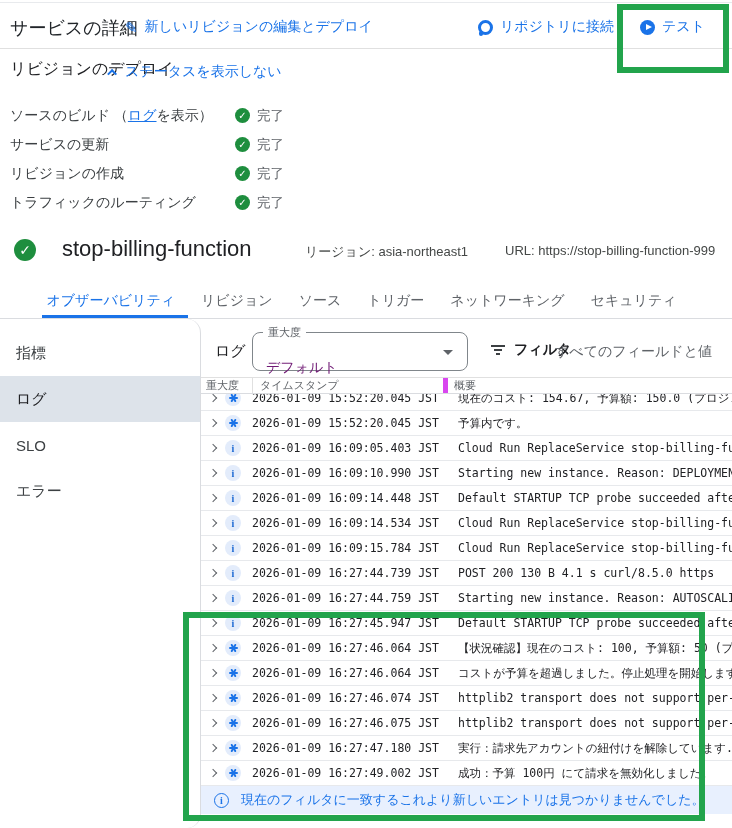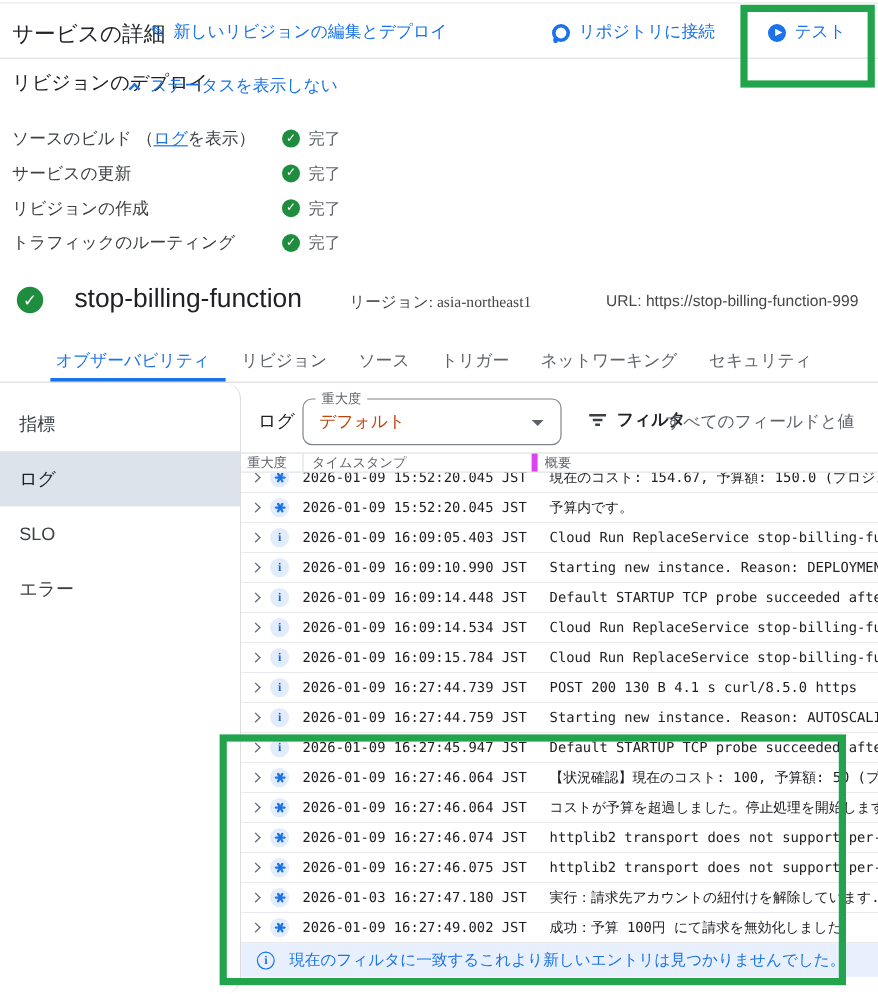--- a/index.html
+++ b/index.html
@@ -9,21 +9,21 @@
     font-family:"Liberation Sans","DejaVu Sans",sans-serif; color:#202124;
   }
   
   .page-header {
     position:absolute; top:2px; left:0; width:732px; height:47px;
     border-top:1px solid #e8eaed; border-bottom:1px solid #e0e0e0; background:#fff;
   }
   .page-title { position:absolute; left:10px; top:13px; font-size:18px; color:#212529; }
   .hdr-action { position:absolute; top:15px; display:flex; align-items:center; gap:7px;
     color:#1a73e8; font-size:14px; font-weight:500; white-space:nowrap; cursor:pointer; }
-  .act-edit { left:125px; } .act-repo { left:460px; } .act-test { left:640px; }
+  .act-edit { left:125px; } .act-repo { left:478px; } .act-test { left:640px; }
   .pencil { font-size:15px; line-height:1; color:#1a73e8; }
   .gh-ring { position:relative; width:15px; height:15px; border:3.5px solid #1a73e8; border-radius:50%; }
   .gh-ring::after { content:""; position:absolute; left:-2px; bottom:-4px; width:4px; height:5px; background:#1a73e8; border-radius:2px; }
   .play-circle { width:15px; height:15px; border-radius:50%; background:#1a73e8; display:flex; align-items:center; justify-content:center; }
   .play-circle i { display:block; width:0; height:0; border-left:6px solid #fff; border-top:3.5px solid transparent; border-bottom:3.5px solid transparent; margin-left:2px; }
   
   .green-box { position:absolute; border:6px solid #22a44c; z-index:60; pointer-events:none; }
   .gb-test { left:617px; top:4px; width:112px; height:69px; }
   .gb-logs { left:183px; top:612px; width:522px; height:209px; }
   
@@ -36,40 +36,40 @@
   .step-label { width:225px; font-size:14px; font-weight:500; color:#3c4043; }
   .step-label a { color:#1a73e8; text-decoration:underline; font-weight:500; cursor:pointer; }
   .step-status { display:flex; align-items:center; gap:7px; color:#5f6368; font-size:13.5px; }
   .check-sm { width:15px; height:15px; border-radius:50%; background:#1e8e3e; color:#fff; font-size:10px; font-weight:bold;
     display:flex; align-items:center; justify-content:center; }
   
   .svc { position:absolute; left:0; top:228px; width:732px; height:50px; }
   .check-lg { position:absolute; left:14px; top:11px; width:22px; height:22px; border-radius:50%; background:#1e8e3e; color:#fff;
     font-size:14px; font-weight:bold; display:flex; align-items:center; justify-content:center; }
   .svc-name { position:absolute; left:62px; top:8px; font-size:22px; color:#202124; }
-  .svc-region { position:absolute; left:291px; top:15px; font-size:13px; color:#444746;font-family:Liberation Serif, serif; }
+  .svc-region { position:absolute; left:305px; top:15px; font-size:13px; color:#444746; }
   .svc-url { position:absolute; left:505px; top:15px; font-size:13px; color:#444746; white-space:nowrap; }
   
   .tabs { position:absolute; left:0; top:286px; width:732px; height:33px; border-bottom:1px solid #dadce0;
     display:flex; align-items:stretch;justify-content:center; }
   .tab { padding:0 13px; display:flex; align-items:center; font-size:14px; font-weight:500; color:#5f6368;
     cursor:pointer; border-bottom:3px solid transparent; white-space:nowrap; }
   .tab.active { color:#1a73e8; border-bottom-color:#1a73e8; }
   .tab:first-child { padding-left:4px; }
   
   .sidebar { position:absolute; left:0; top:319px; width:201px; height:509px; border-right:1px solid #dadce0; padding-top:11px;border-radius:14px; }
   .side-item { height:46px; display:flex; align-items:center; padding-left:16px; font-size:15px; color:#3c4043; cursor:pointer; }
   .side-item.selected { background:#dde3ea; color:#202124; }
   
   .log-panel { position:absolute; left:201px; top:319px; width:531px; height:509px; }
   .toolbar { position:relative; height:58px; }
   .lp-title { position:absolute; left:14px; top:23px; font-size:15px; font-weight:500; color:#202124; }
   .sev-select { position:absolute; left:51px; top:13px; width:216px; height:39px; border:1px solid #80868b; border-radius:8px; cursor:pointer; }
   .sev-select .flabel { position:absolute; top:-8px; left:10px; background:#fff; padding:0 5px; font-size:11px; color:#5f6368; }
-  .sev-select .fvalue { position:absolute; left:13px; top:10px; font-size:14px; color:#c2410c; }
+  .sev-select .fvalue { position:absolute; left:13px; top:26px; font-size:14px; color:#701a75; }
   .sev-select .caret { position:absolute; right:14px; top:17px; width:0; height:0;
     border-left:5px solid transparent; border-right:5px solid transparent; border-top:5px solid #5f6368; }
   .filter-btn { position:absolute; left:288px; top:22px; display:flex; align-items:center; gap:7px;
     font-size:14px; font-weight:700; color:#202124; cursor:pointer; }
   .filter-placeholder { position:absolute; left:354px; top:24px; font-size:14px; color:#5f6368; white-space:nowrap; cursor:text; }
   
   .thead { display:flex; align-items:center; height:17px; border-top:1px solid #e0e0e0; border-bottom:1px solid #dadce0;
     font-size:11px; color:#5f6368; }
   .th1 { width:51px; padding-left:5px; }
   .th2 { width:191px; padding-left:7px; border-left:1px solid #e0e0e0; height:100%; display:flex; align-items:center; }
@@ -375,21 +375,21 @@
       </div>
       <div class="log-row">
         <span class="cell-chev">
             <span class="chev-right"></span>
           </span>
         <span class="cell-icon">
             <span class="sev-icon" data-sev="notice">
               <span class="star"></span>
             </span>
           </span>
-        <span class="cell-ts">2026-01-03 16:27:47.180 JST</span>
+        <span class="cell-ts">2026-01-09 16:27:47.180 JST</span>
         <span class="cell-sum">実行：請求先アカウントの紐付けを解除しています...</span>
       </div>
       <div class="log-row">
         <span class="cell-chev">
             <span class="chev-right"></span>
           </span>
         <span class="cell-icon">
             <span class="sev-icon" data-sev="notice">
               <span class="star"></span>
             </span>

